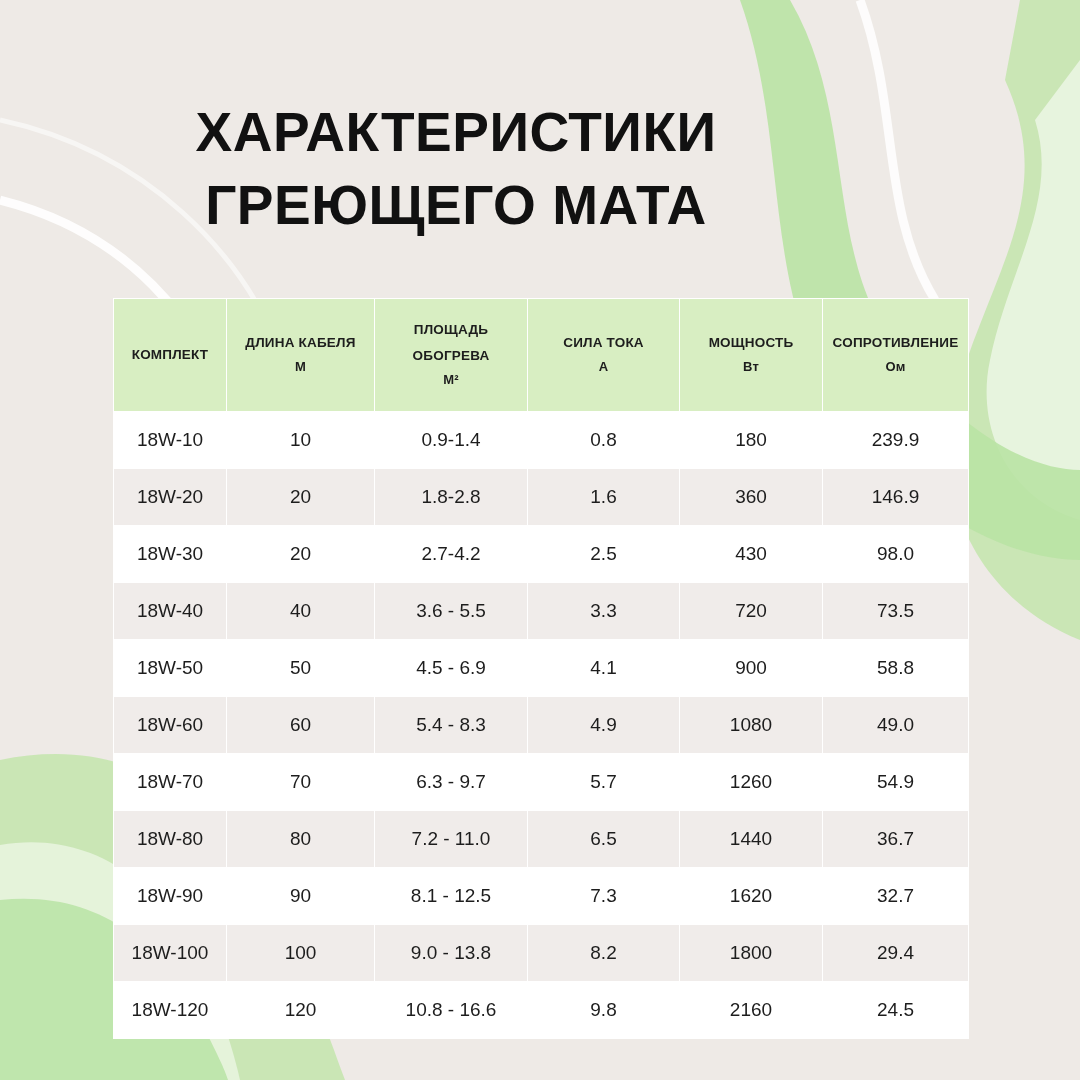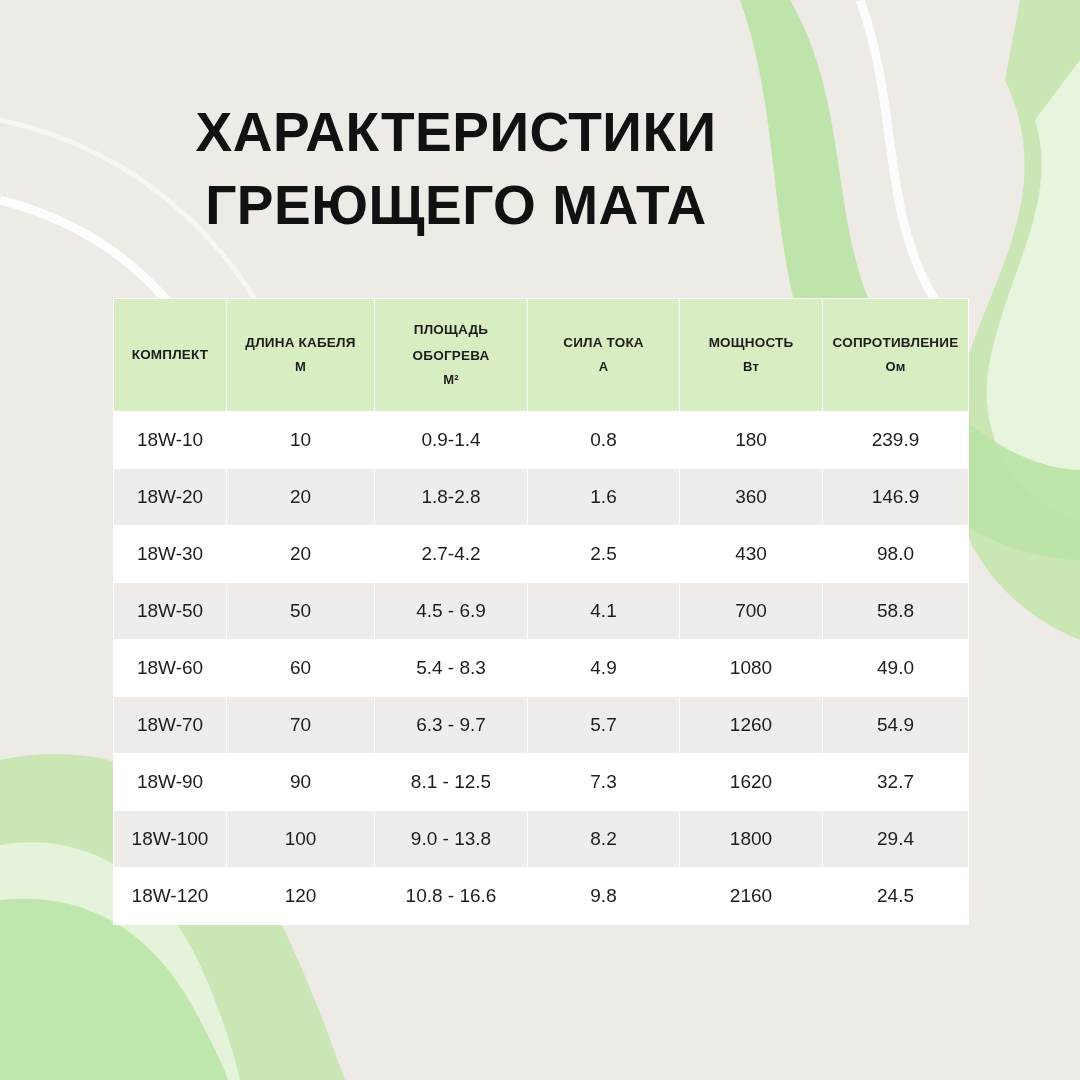--- a/index.html
+++ b/index.html
@@ -181,44 +181,60 @@
           </tr>
           <tr>
             <td class="model">18W-30</td>
             <td>20</td>
             <td>2.7-4.2</td>
             <td>2.5</td>
             <td>430</td>
             <td>98.0</td>
           </tr>
           <tr>
+            <td class="model">18W-40</td>
+            <td>40</td>
+            <td>3.6 - 5.5</td>
+            <td>3.3</td>
+            <td>720</td>
+            <td>73.5</td>
+          </tr>
+          <tr>
             <td class="model">18W-50</td>
             <td>50</td>
             <td>4.5 - 6.9</td>
             <td>4.1</td>
-            <td>700</td>
+            <td>900</td>
             <td>58.8</td>
           </tr>
           <tr>
             <td class="model">18W-60</td>
             <td>60</td>
             <td>5.4 - 8.3</td>
             <td>4.9</td>
             <td>1080</td>
             <td>49.0</td>
           </tr>
           <tr>
             <td class="model">18W-70</td>
             <td>70</td>
             <td>6.3 - 9.7</td>
             <td>5.7</td>
             <td>1260</td>
             <td>54.9</td>
           </tr>
           <tr>
+            <td class="model">18W-80</td>
+            <td>80</td>
+            <td>7.2 - 11.0</td>
+            <td>6.5</td>
+            <td>1440</td>
+            <td>36.7</td>
+          </tr>
+          <tr>
             <td class="model">18W-90</td>
             <td>90</td>
             <td>8.1 - 12.5</td>
             <td>7.3</td>
             <td>1620</td>
             <td>32.7</td>
           </tr>
           <tr>
             <td class="model">18W-100</td>
             <td>100</td>

